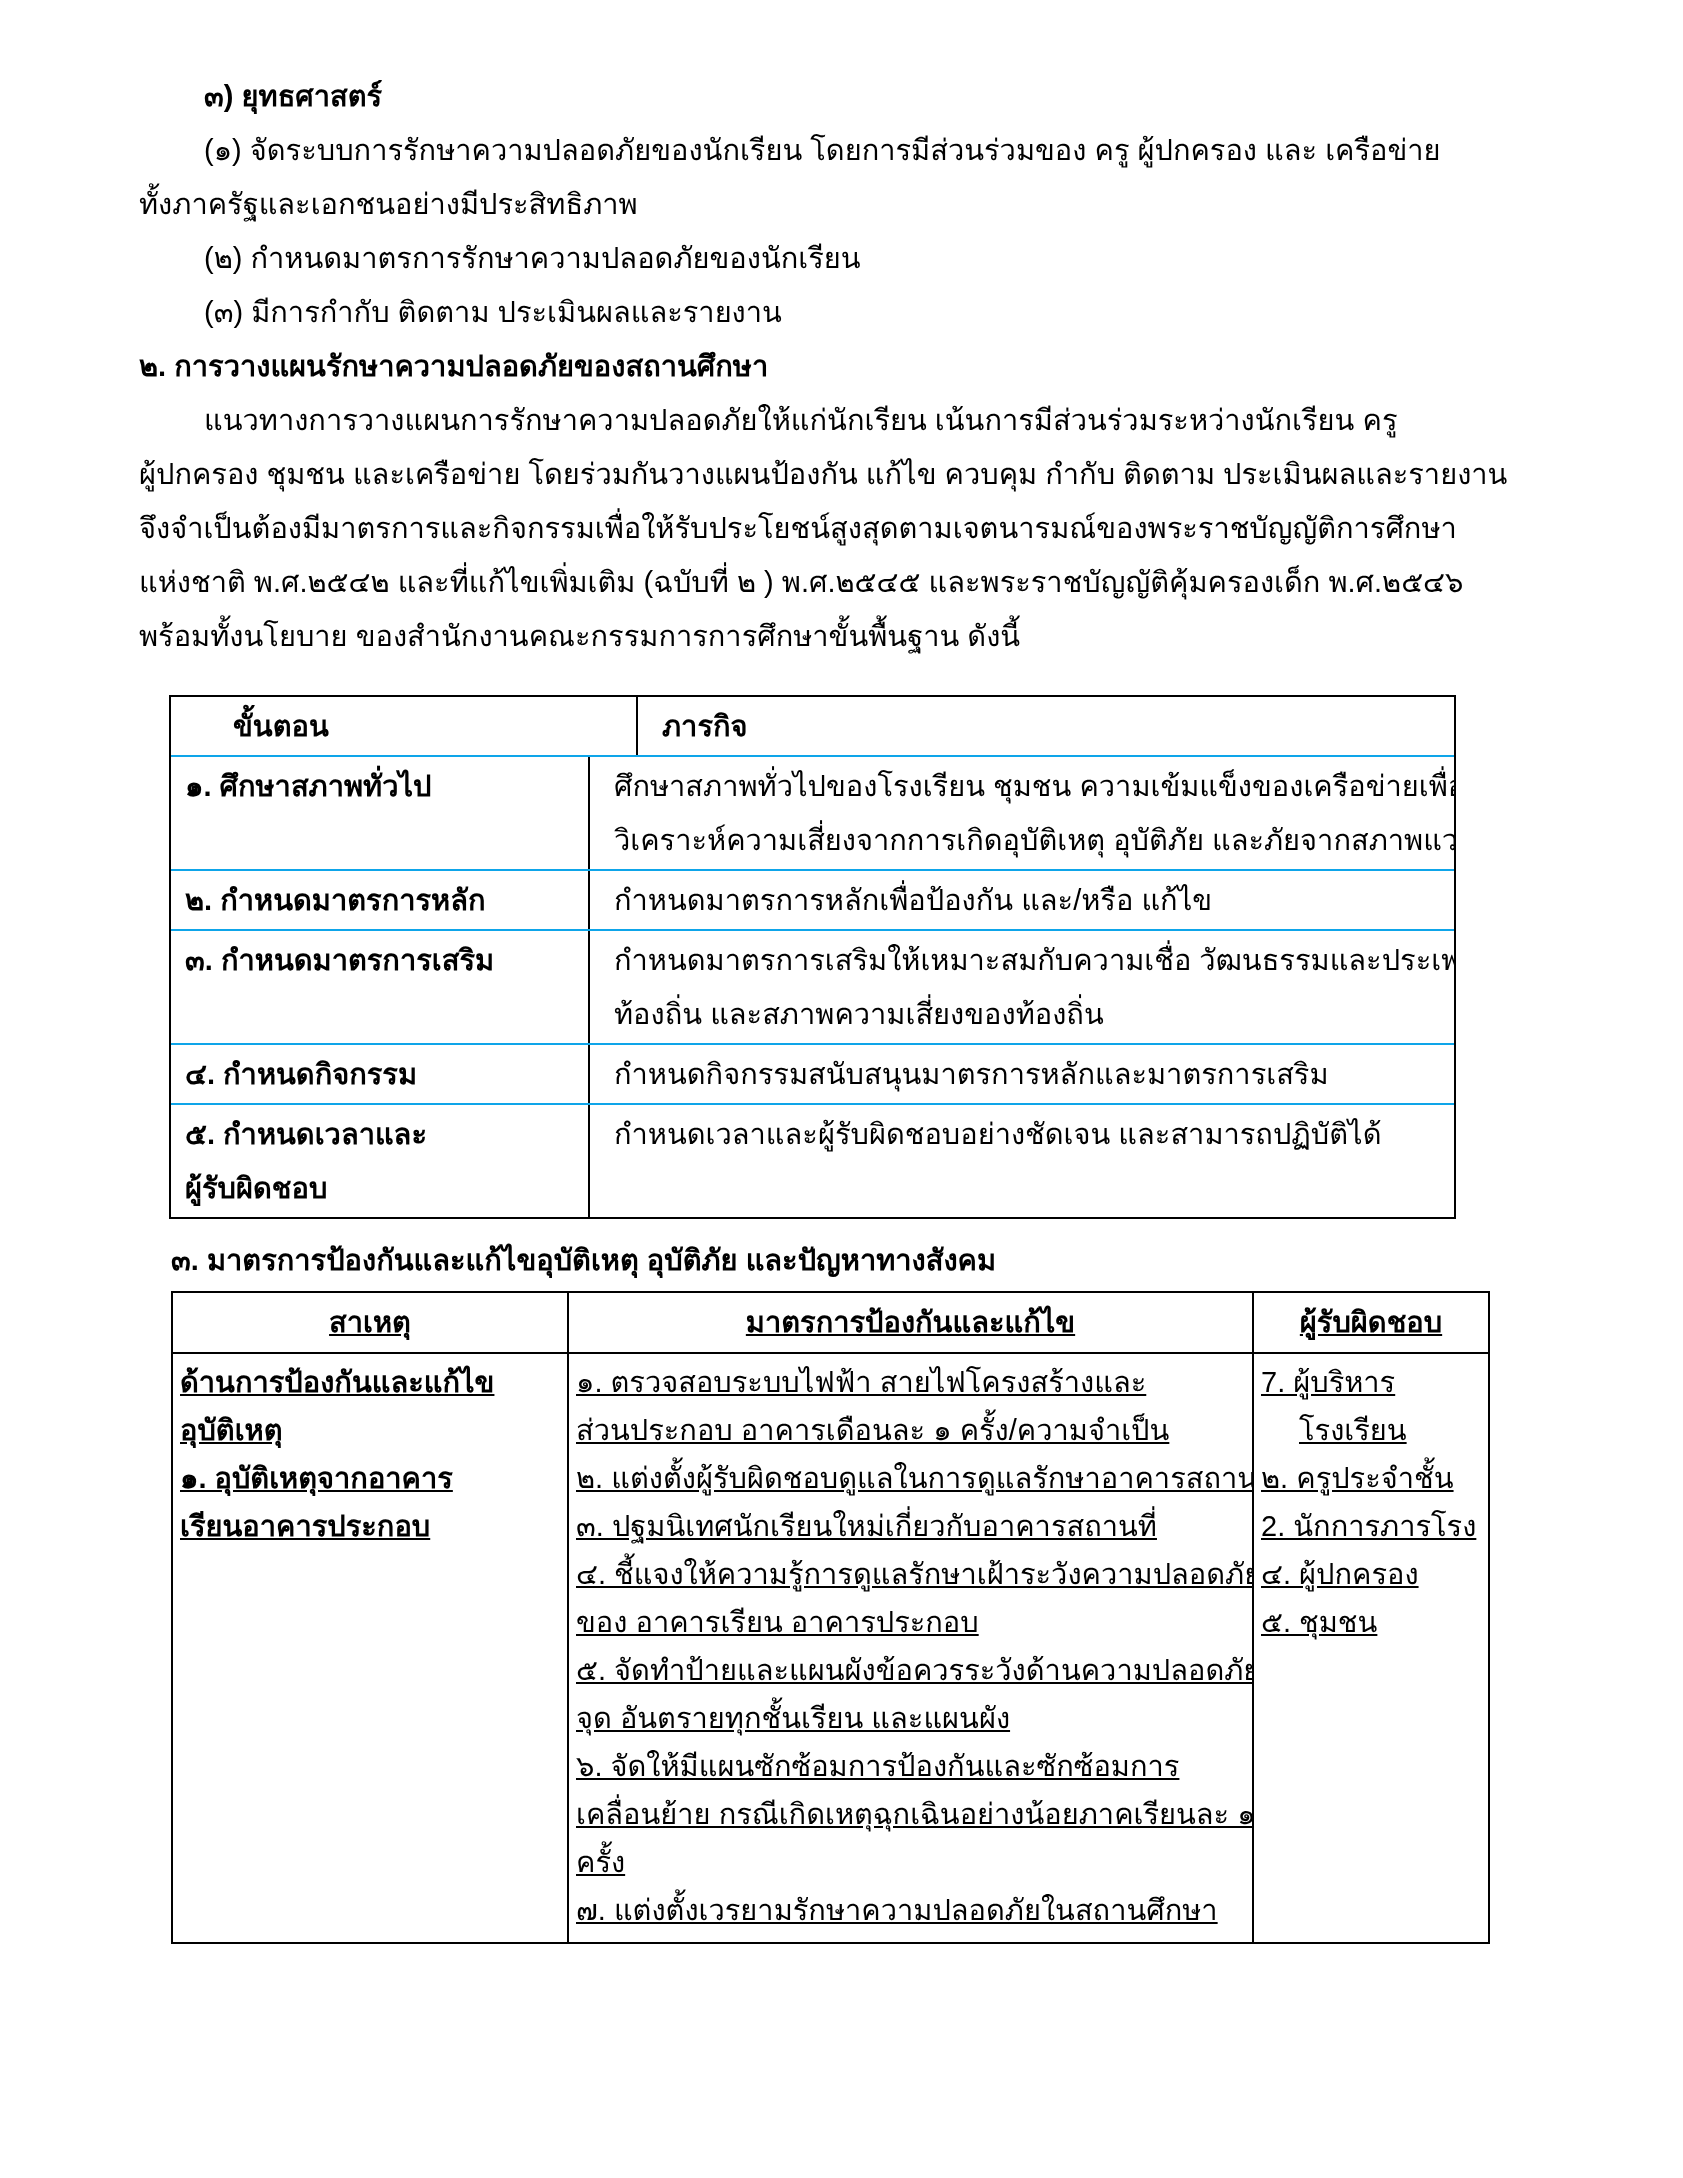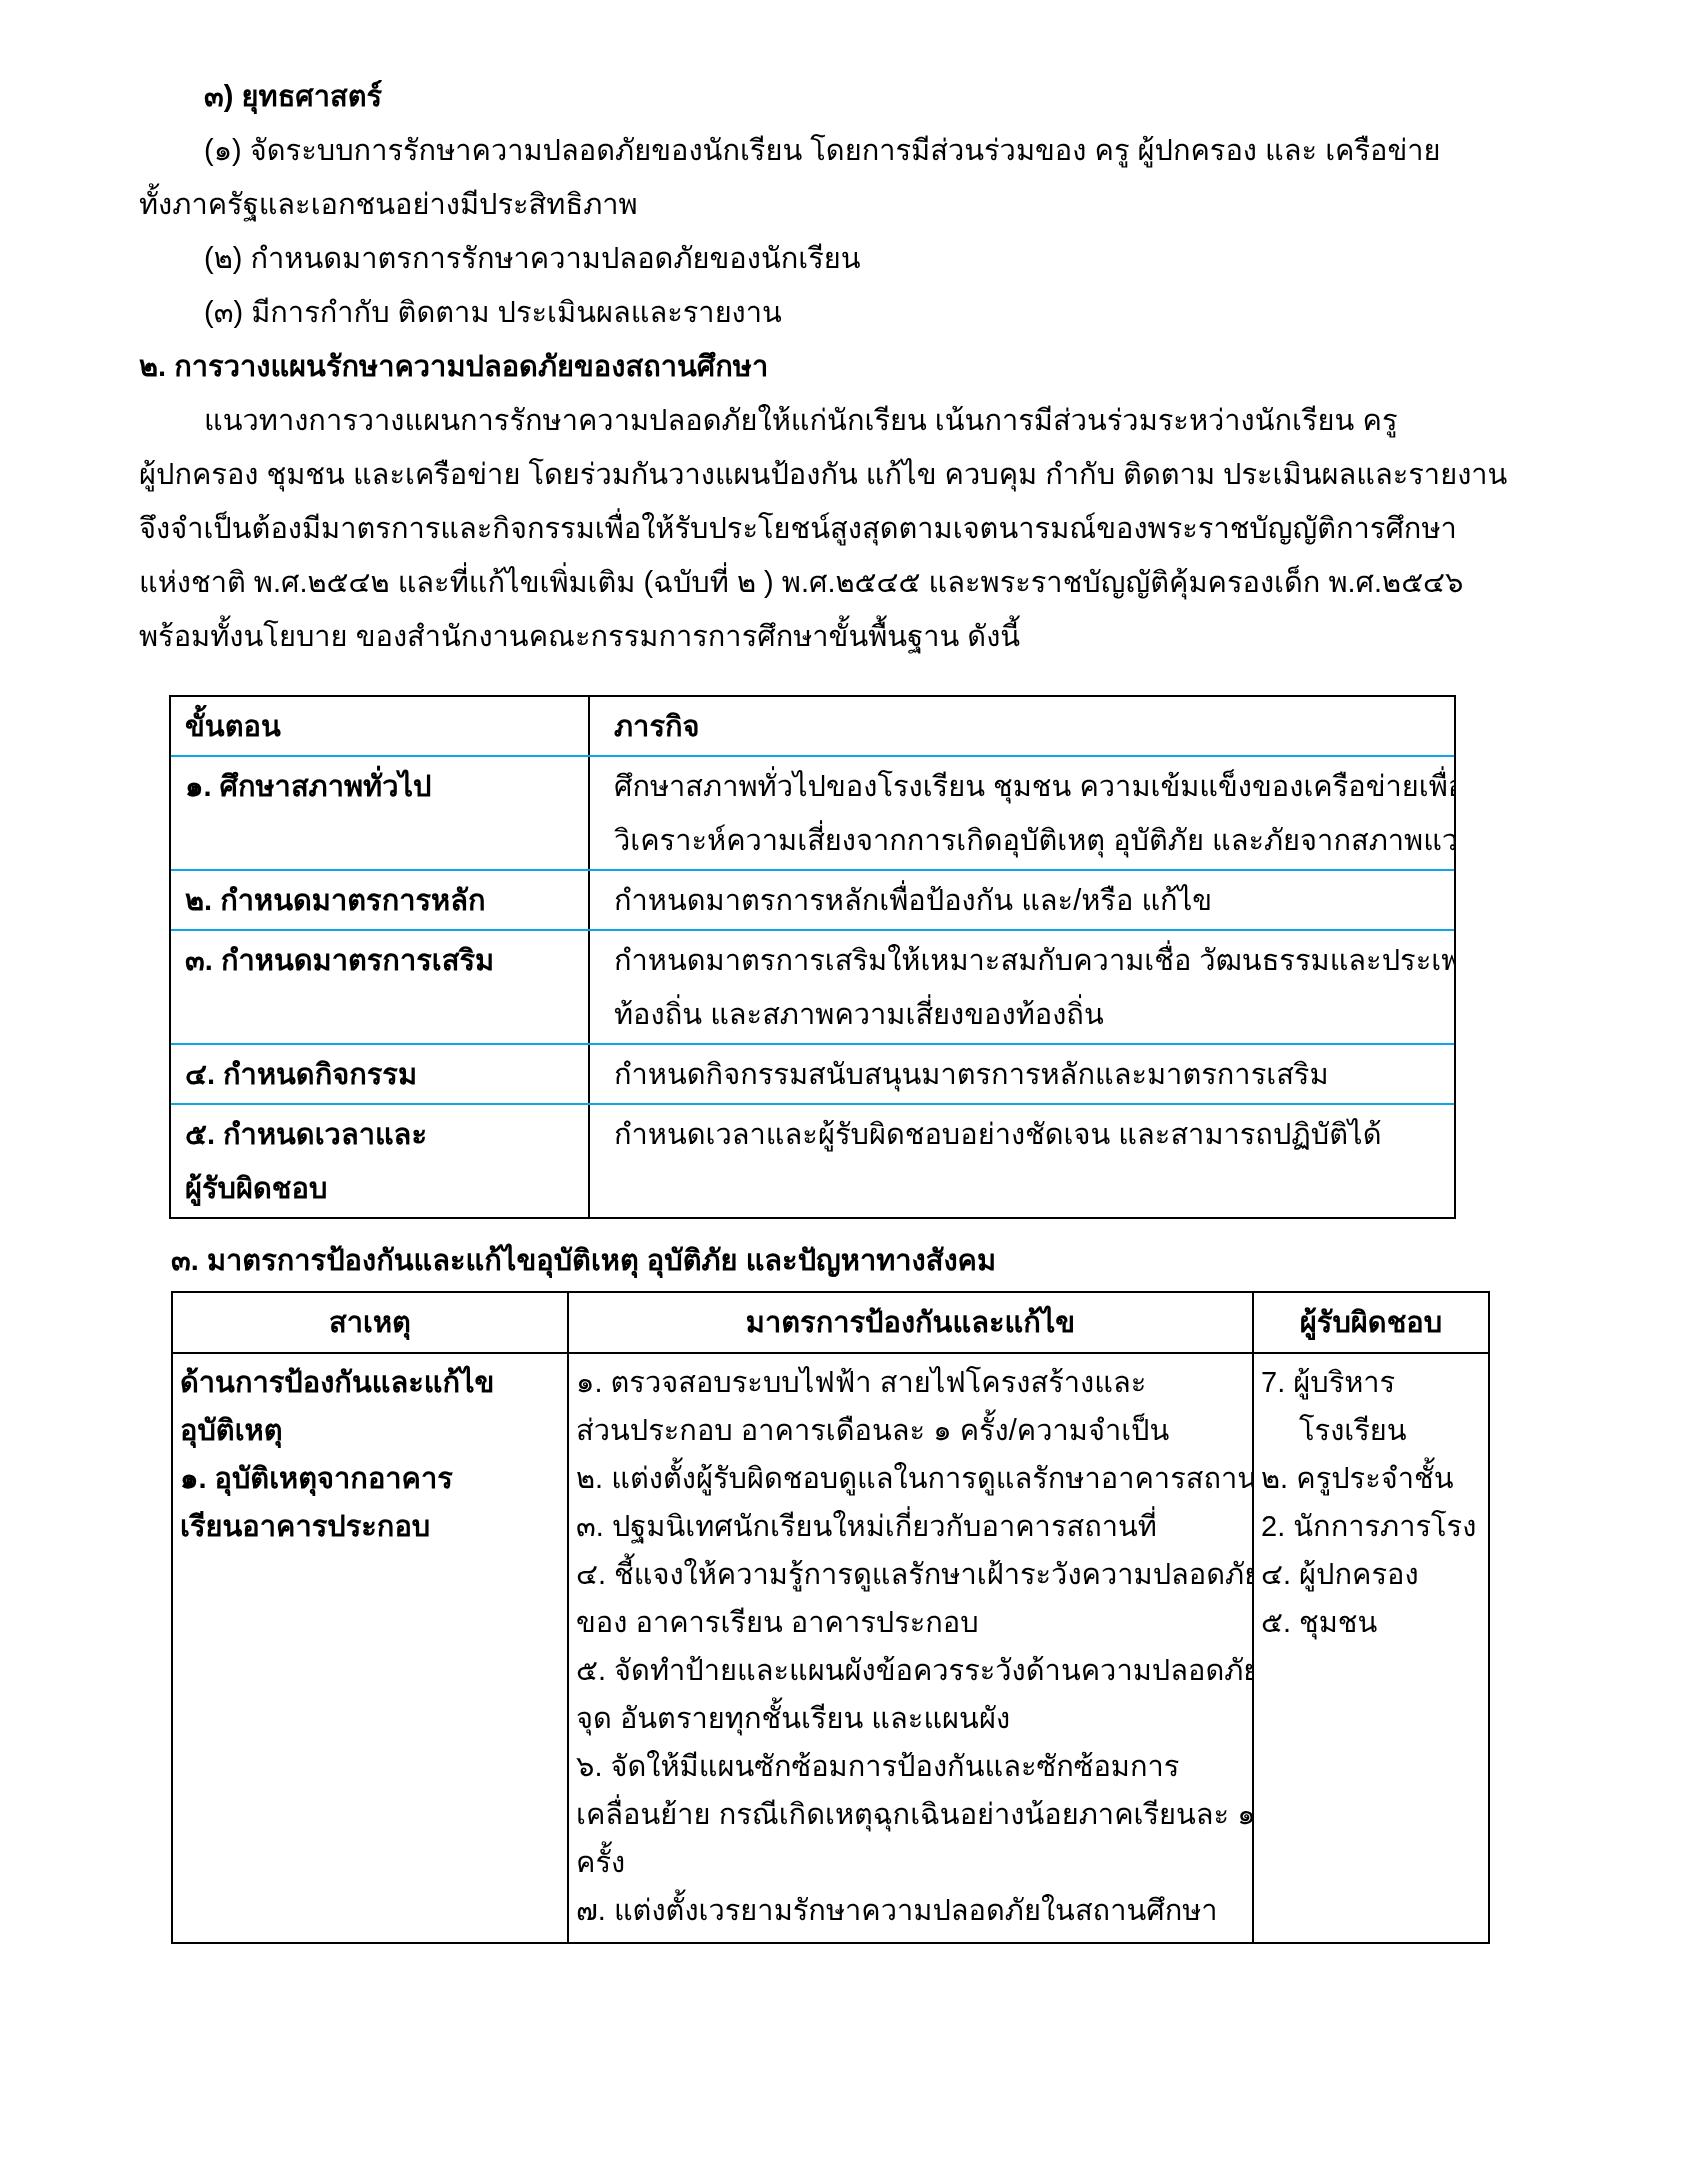--- a/index.html
+++ b/index.html
@@ -11,37 +11,37 @@
   }
   .page{position:relative;width:1683px;height:2178px;overflow:hidden;
         padding:69px 139px 0 139px;box-sizing:border-box;}
   .line{line-height:54px;white-space:nowrap;}
   .indent{padding-left:65px;}
   .bold{font-weight:bold;}
 
   
   .t1{width:1283px;margin-left:30px;margin-top:32px;border:2px solid #000;}
   .t1-row{display:grid;grid-template-columns:419px 1fr;border-top:2px solid #0ea5e9;}
-  .t1-row:first-child{border-top:none;}
+  .t1-row:first-child{border-top:none;margin-left:48px;}
   .t1-c1{border-right:2px solid #000;padding:2px 10px 2px 14px;overflow:hidden;}
   .t1-c2{padding:2px 10px 2px 24px;overflow:hidden;}
   .t1 .cl{line-height:54px;white-space:nowrap;}
   .t1-head .cl{font-weight:bold;}
 
   
   .h-sec{font-weight:bold;line-height:54px;white-space:nowrap;}
   .h3{margin-left:32px;margin-top:14px;}
 
   
   .t2{width:1315px;margin-left:32px;margin-top:4px;border:2px solid #000;}
   .t2-row{display:grid;grid-template-columns:394px 685px 1fr;border-top:2px solid #000;}
   .t2-row:first-child{border-top:none;}
   .t2 .c{padding:4px 8px 8px 7px;overflow:hidden;}
   .t2 .c + .c{border-left:2px solid #000;}
-  .t2 .cl{line-height:48px;white-space:nowrap;}
+  .t2 .cl{line-height:48px;white-space:nowrap;text-decoration:underline;}
   .t2-head .c{text-align:center;font-weight:bold;padding:4px 4px;}
   .t2-head .cl{line-height:51px;}
   .cause .cl{font-weight:bold;}
   .ind2{padding-left:38px;}
 </style>
 </head>
 <body>
 
 <div class="page">
 

